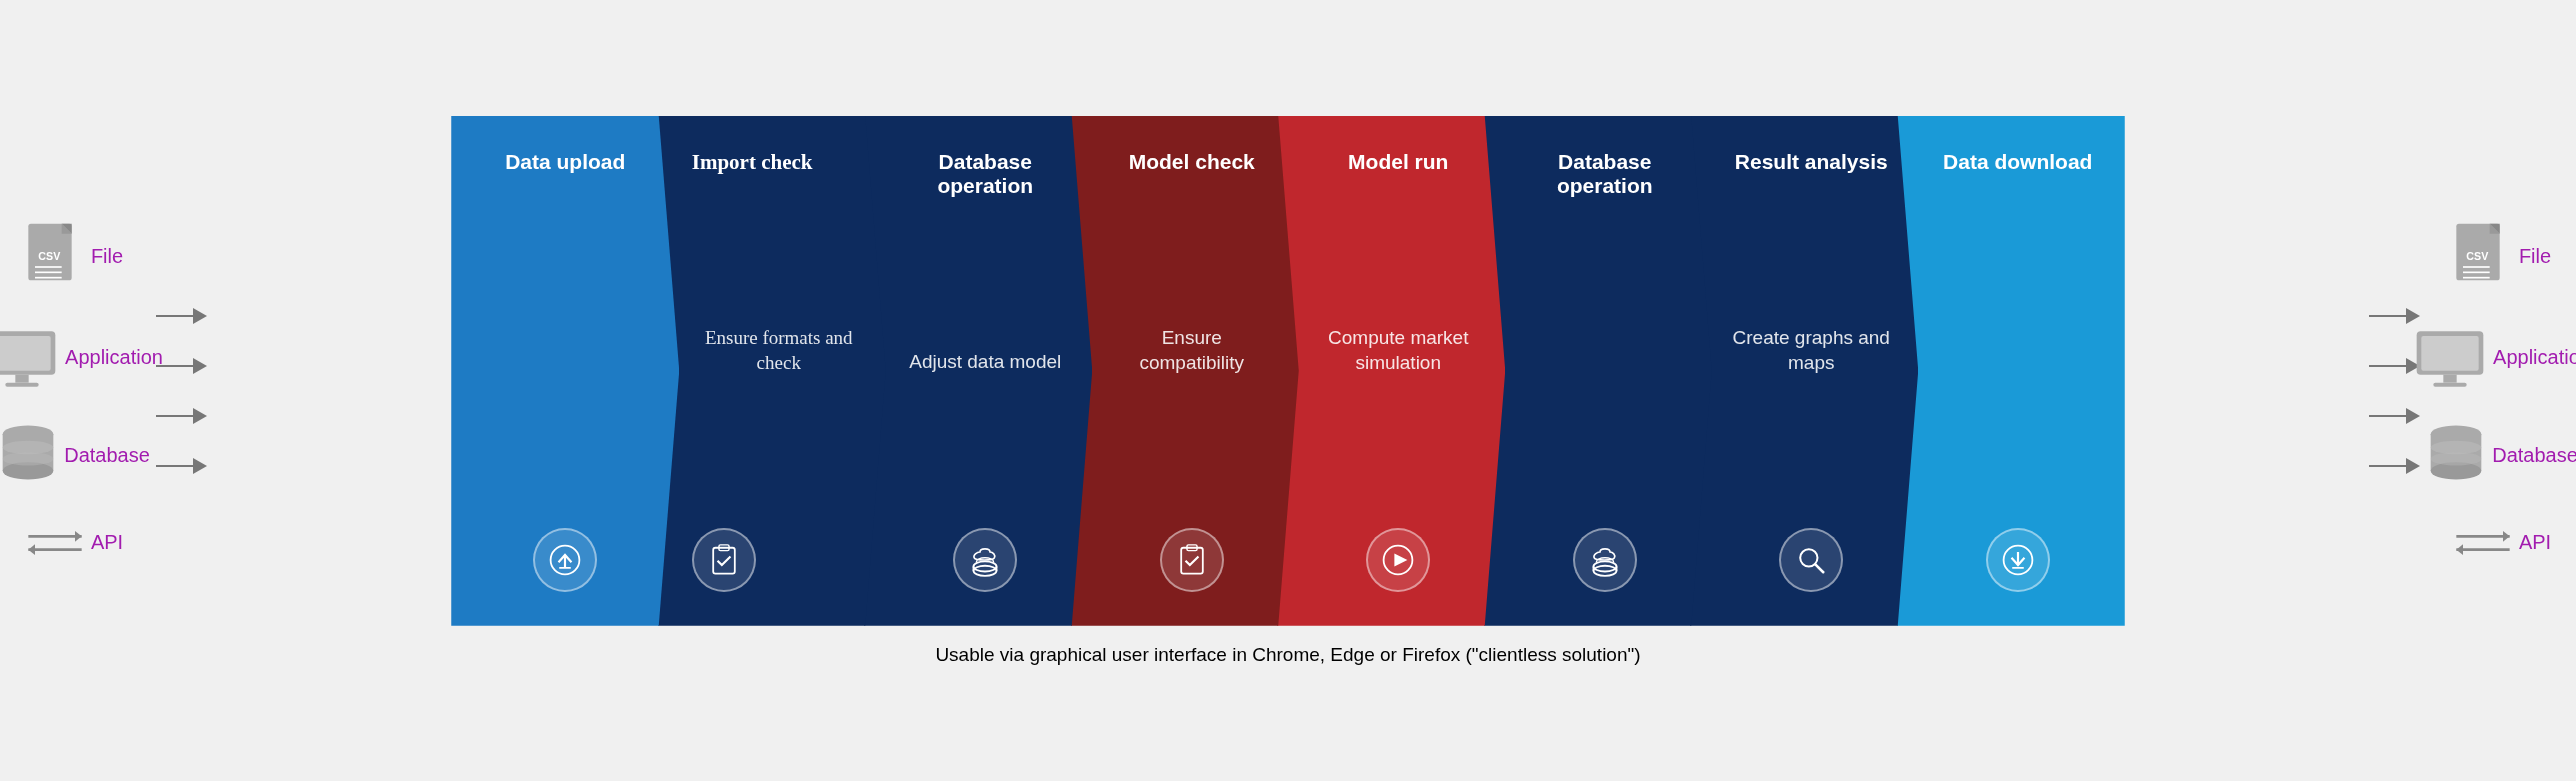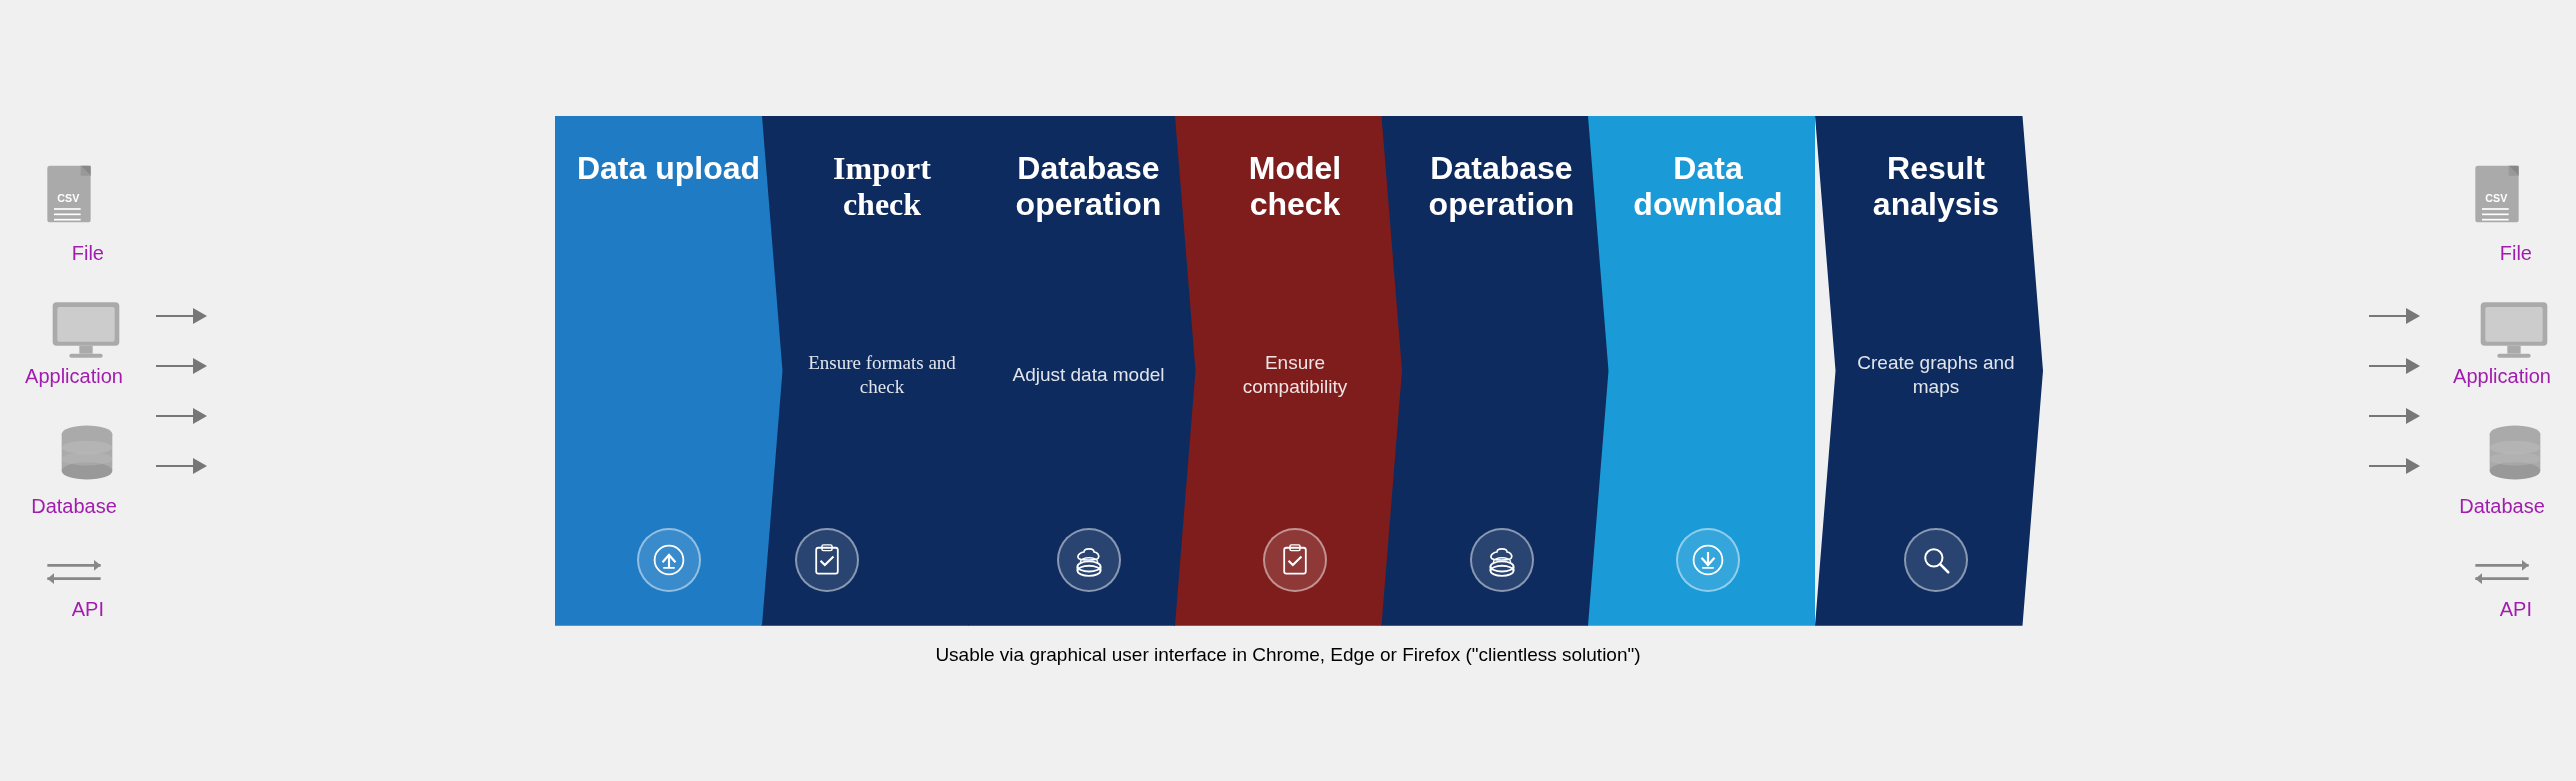--- a/index.html
+++ b/index.html
@@ -36,22 +36,22 @@
 
     .side-panel {
       display: flex;
       flex-direction: column;
       align-items: center;
       gap: 34px;
       width: 148px;
     }
     .side-item {
       display: flex;
-      flex-direction: column;
-      align-items: flex-end;
+      flex-direction: row;
+      align-items: center;
       gap: 6px;
     }
     .side-label {
       font-size: 20px;
       color: #a21caf;
       text-align: center;
     }
 
     .arrows-col {
       display: flex;
@@ -85,21 +85,21 @@
       flex: 1;
     }
 
     .blocks-row {
       display: flex;
       align-items: stretch;
       height: 510px;
     }
 
     .cb-title {
-      font-size: 32px;
+      font-size: 21px;
       font-weight: 900;
       color: #fff;
       text-align: center;
       line-height: 1.15;
       z-index: 1;
     }
     .cb-desc {
       font-size: 19px;
       color: rgba(255,255,255,0.88);
       text-align: center;
@@ -297,20 +297,39 @@
           <div class="cb-desc">Ensure compatibility</div>
           <div class="cb-icon">
             <svg viewBox="0 0 50 50" width="36" height="36" fill="none" stroke="white" stroke-width="2.5">
               <rect x="10" y="8" width="30" height="36" rx="3" stroke="white" stroke-width="2.5"></rect>
               <rect x="18" y="4" width="14" height="8" rx="2" stroke="white" stroke-width="2"></rect>
               <polyline points="16,26 22,32 34,20" stroke="white" stroke-width="3" fill="none"></polyline>
             </svg>
           </div>
         </div>
 
+        <div style="
+          width: 228px;
+          flex-shrink:0;
+          background: #c0272d;
+          clip-path: polygon(0% 0%, 91% 0%, 100% 50%, 91% 100%, 0% 100%, 9% 50%);
+          display:flex; flex-direction:column; align-items:center; justify-content:space-between;
+          padding: 34px 20px 34px 34px;
+          margin-right: -21.5px;
+          z-index: 4;
+        ">
+          <span class="cb-title">Model run</span>
+          <div class="cb-desc">Compute market simulation</div>
+          <div class="cb-icon">
+            <svg viewBox="0 0 50 50" width="36" height="36" fill="none">
+              <circle cx="25" cy="25" r="20" stroke="white" stroke-width="2.5"></circle>
+              <polygon points="20,16 38,25 20,34" fill="white"></polygon>
+            </svg>
+          </div>
+        </div>
 
         <div style="
           width: 228px;
           flex-shrink:0;
           background: #0d2b5e;
           clip-path: polygon(0% 0%, 91% 0%, 100% 50%, 91% 100%, 0% 100%, 9% 50%);
           display:flex; flex-direction:column; align-items:center; justify-content:space-between;
           padding: 34px 20px 34px 34px;
           margin-right: -21.5px;
           z-index: 3;
@@ -324,54 +343,54 @@
               <ellipse cx="25" cy="40" rx="16" ry="7" stroke="white" stroke-width="2.5"></ellipse>
               <path d="M13 28 C13 20 37 20 37 28" stroke="white" stroke-width="2" fill="none"></path>
               <path d="M18 14 C18 8 32 8 32 14 C36 14 40 18 38 22 C36 26 12 26 10 22 C8 18 14 14 18 14Z" stroke="white" stroke-width="2.2" fill="none"></path>
             </svg>
           </div>
         </div>
 
         <div style="
           width: 228px;
           flex-shrink:0;
+          background: #0d2b5e;
+          clip-path: polygon(0% 0%, 91% 0%, 100% 50%, 91% 100%, 0% 100%, 9% 50%);
+          display:flex; flex-direction:column; align-items:center; justify-content:space-between;
+          padding: 34px 20px 34px 34px;
+          margin-right: -21.5px;
+          z-index: 2;
+        ">
+          <span class="cb-title">Result analysis</span>
+          <div class="cb-desc">Create graphs and maps</div>
+          <div class="cb-icon">
+            <svg viewBox="0 0 50 50" width="36" height="36" fill="none" stroke="white" stroke-width="2.5">
+              <circle cx="22" cy="22" r="12" stroke="white" stroke-width="2.8"></circle>
+              <line x1="31" y1="31" x2="42" y2="42" stroke="white" stroke-width="3.5" stroke-linecap="round"></line>
+            </svg>
+          </div>
+        </div>
+
+        <div style="
+          width: 228px;
+          flex-shrink:0;
           background: #1a9ad7;
           clip-path: polygon(0% 0%, 100% 0%, 100% 100%, 0% 100%, 9% 50%);
           display:flex; flex-direction:column; align-items:center; justify-content:space-between;
           padding: 34px 20px 34px 34px;
           z-index: 1;
         ">
           <span class="cb-title">Data download</span>
           <div class="cb-desc" style="min-height:121px;"></div>
           <div class="cb-icon">
             <svg viewBox="0 0 50 50" width="36" height="36" fill="none" stroke="white" stroke-width="2.5">
               <circle cx="25" cy="25" r="20" stroke="white" stroke-width="2.5"></circle>
               <polyline points="16,22 25,32 34,22" stroke="white" stroke-width="3" fill="none"></polyline>
               <line x1="25" y1="14" x2="25" y2="32" stroke="white" stroke-width="3"></line>
               <line x1="17" y1="36" x2="33" y2="36" stroke="white" stroke-width="2.5"></line>
-            </svg>
-          </div>
-        </div>
-
-        <div style="
-          width: 228px;
-          flex-shrink:0;
-          background: #0d2b5e;
-          clip-path: polygon(0% 0%, 91% 0%, 100% 50%, 91% 100%, 0% 100%, 9% 50%);
-          display:flex; flex-direction:column; align-items:center; justify-content:space-between;
-          padding: 34px 20px 34px 34px;
-          margin-right: -21.5px;
-          z-index: 2;
-        ">
-          <span class="cb-title">Result analysis</span>
-          <div class="cb-desc">Create graphs and maps</div>
-          <div class="cb-icon">
-            <svg viewBox="0 0 50 50" width="36" height="36" fill="none" stroke="white" stroke-width="2.5">
-              <circle cx="22" cy="22" r="12" stroke="white" stroke-width="2.8"></circle>
-              <line x1="31" y1="31" x2="42" y2="42" stroke="white" stroke-width="3.5" stroke-linecap="round"></line>
             </svg>
           </div>
         </div>
 
       </div>
 
       <div style="margin-top: 12px; text-align:center;">
         <span style="font-size:19px; color:#000000; font-weight:500;">Usable via graphical user interface in Chrome, Edge or Firefox ("clientless solution")</span>
       </div>
     </div>

